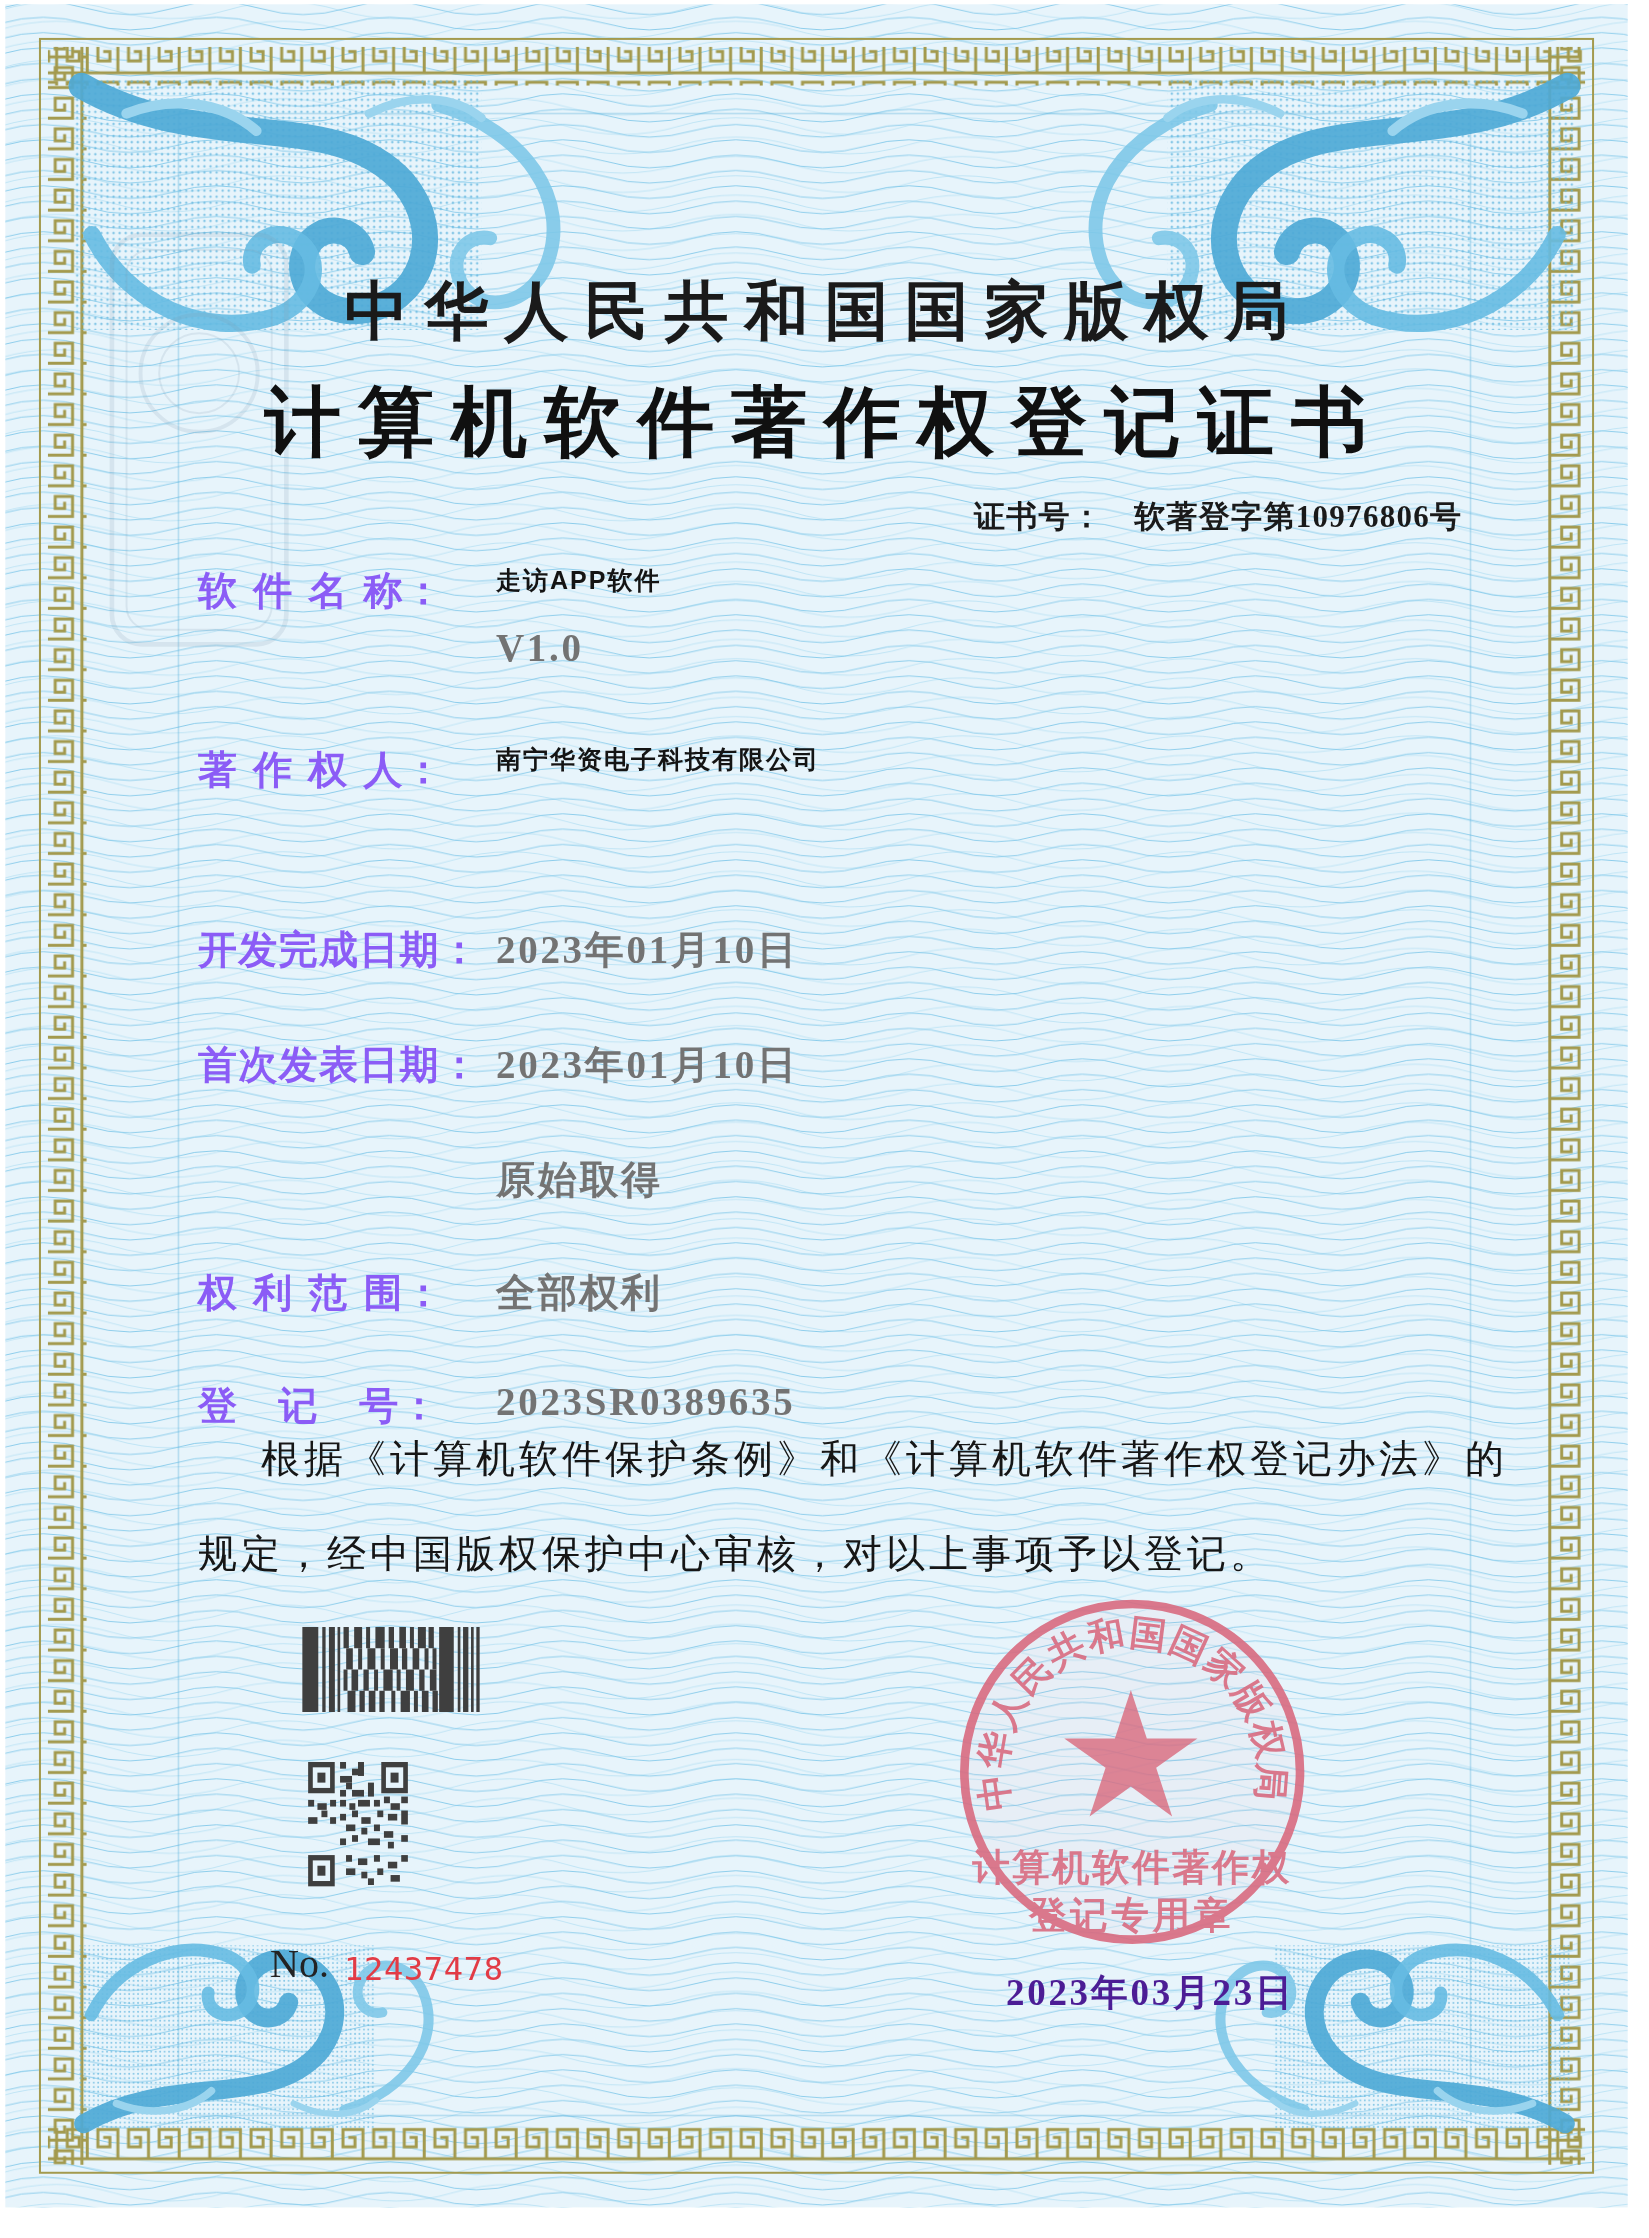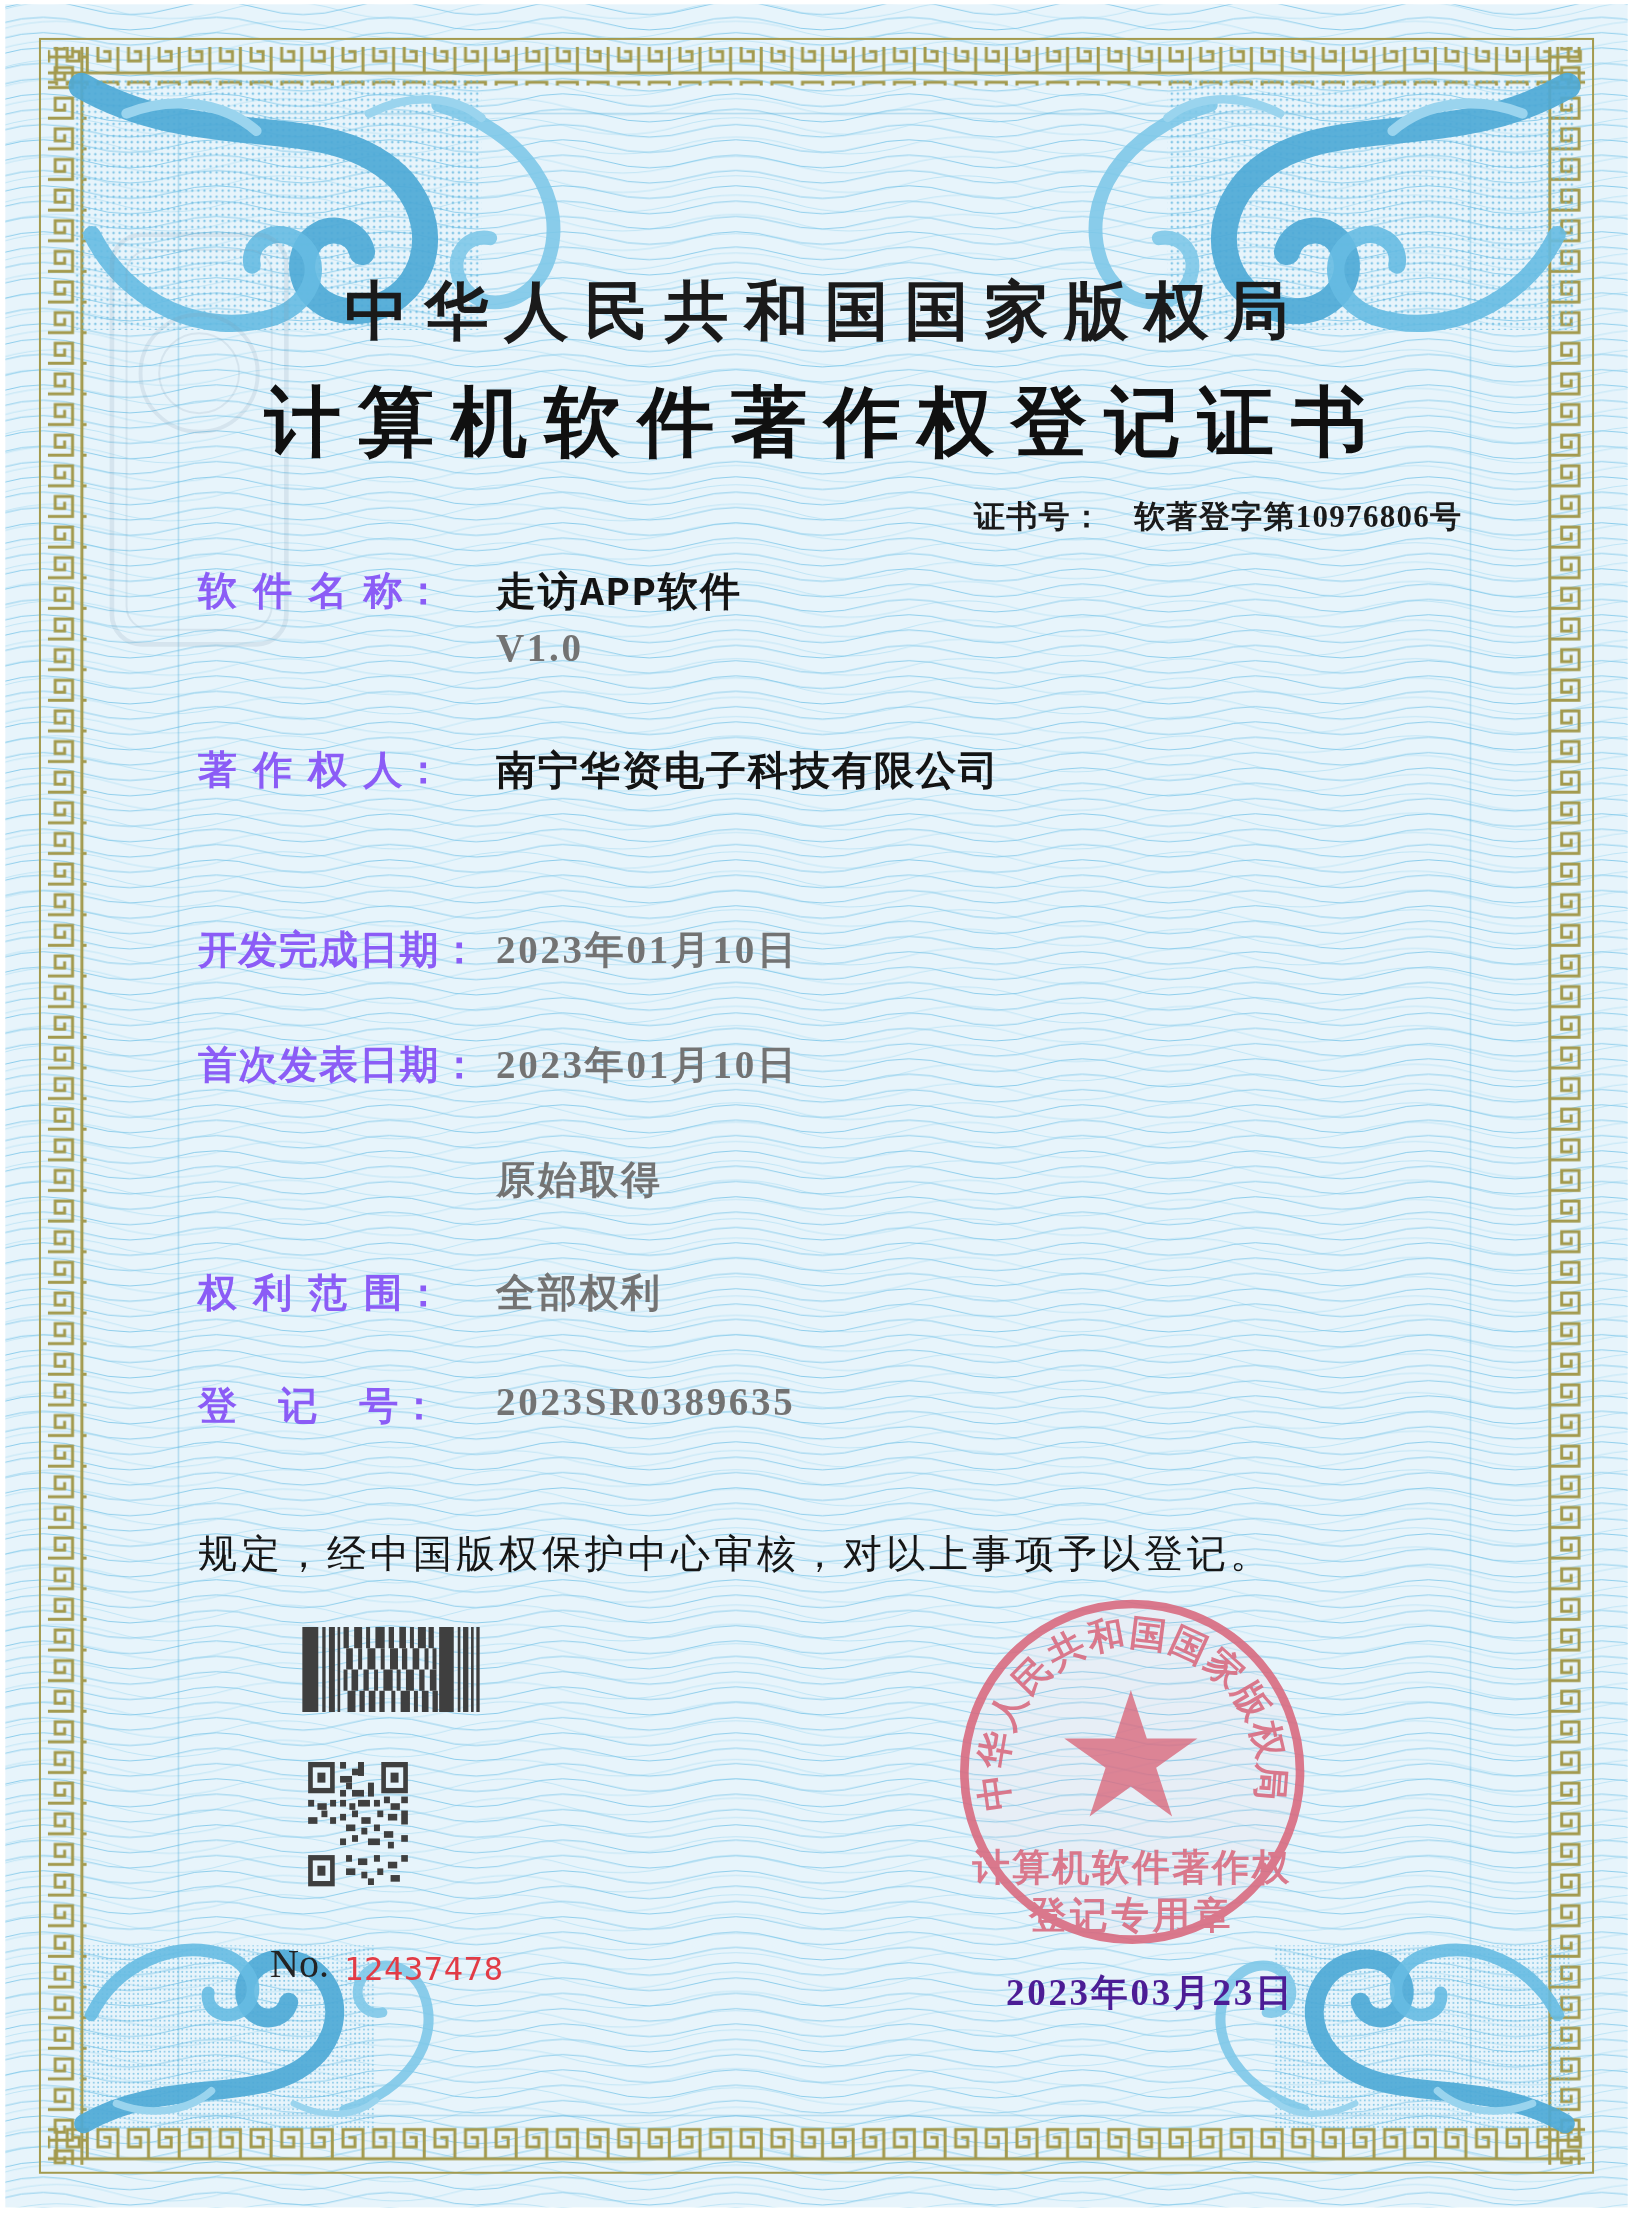--- a/index.html
+++ b/index.html
@@ -12,21 +12,21 @@
           letter-spacing:16px;color:#1a1a1a;white-space:nowrap;}
   .title2{font-family:Liberation Serif, serif;font-weight:900;font-size:76px;
           letter-spacing:17.3px;color:#101010;white-space:nowrap;}
   .certno{font-family:"Liberation Serif",serif;font-weight:600;font-size:31px;
           color:#1a1a1a;white-space:nowrap;letter-spacing:1.3px;}
   .certno .gap{display:inline-block;width:31px;}
   .label{font-family:"DejaVu Sans",sans-serif;font-weight:700;font-size:39px;
          color:#8b5cf6;letter-spacing:1.3px;white-space:nowrap;}
   .value{font-family:"Liberation Serif",serif;font-weight:600;font-size:39px;
          color:#737373;letter-spacing:2.7px;white-space:nowrap;}
-  .value-sans{font-family:Liberation Mono, monospace;font-weight:700;font-size:40px;
+  .value-sans{font-family:Liberation Sans, sans-serif;font-weight:700;font-size:25px;
          color:#141414;letter-spacing:2px;white-space:nowrap;}
   .para{font-family:"Liberation Serif",serif;font-weight:500;font-size:39px;
         color:#161616;letter-spacing:4px;white-space:nowrap;}
   .serial-prefix{font-family:"Liberation Serif",serif;font-size:40px;color:#232323;white-space:nowrap;}
   .serial-no{font-family:"DejaVu Sans Mono",monospace;font-size:32px;color:#e23b45;
              letter-spacing:0.7px;white-space:nowrap;}
   .date{font-family:"Liberation Serif",serif;font-weight:600;font-size:37px;
         color:#4c1d95;letter-spacing:2.7px;white-space:nowrap;margin-left:32px;}
 </style>
 </head>
@@ -123,20 +123,21 @@
   <div class="abs value" style="left:496px;top:1038px;">2023年01月10日</div>
 
   <div class="abs value" style="left:496px;top:1153px;">原始取得</div>
 
   <div class="abs label" style="left:198px;top:1266px;">权 利 范 围：</div>
   <div class="abs value" style="left:496px;top:1266px;">全部权利</div>
 
   <div class="abs label" style="left:198px;top:1379px;">登　记　号：</div>
   <div class="abs value" style="left:496px;top:1379px;">2023SR0389635</div>
 
+  <div class="abs para" style="left:261px;top:1432px;">根据《计算机软件保护条例》和《计算机软件著作权登记办法》的</div>
   <div class="abs para" style="left:198px;top:1527px;">规定，经中国版权保护中心审核，对以上事项予以登记。</div>
 
   <div class="abs" style="left:302px;top:1627px;">
     <svg width="180" height="85" viewBox="0 0 270 128">
       <g fill="#3f3f3f">
         <rect x="0" y="0" width="24" height="128"></rect>
           <rect x="30" y="0" width="5" height="128"></rect>
         <rect x="40" y="0" width="9" height="128"></rect>
           <rect x="53" y="0" width="4" height="128"></rect>
         <rect x="62" y="0" width="8" height="32"></rect>

